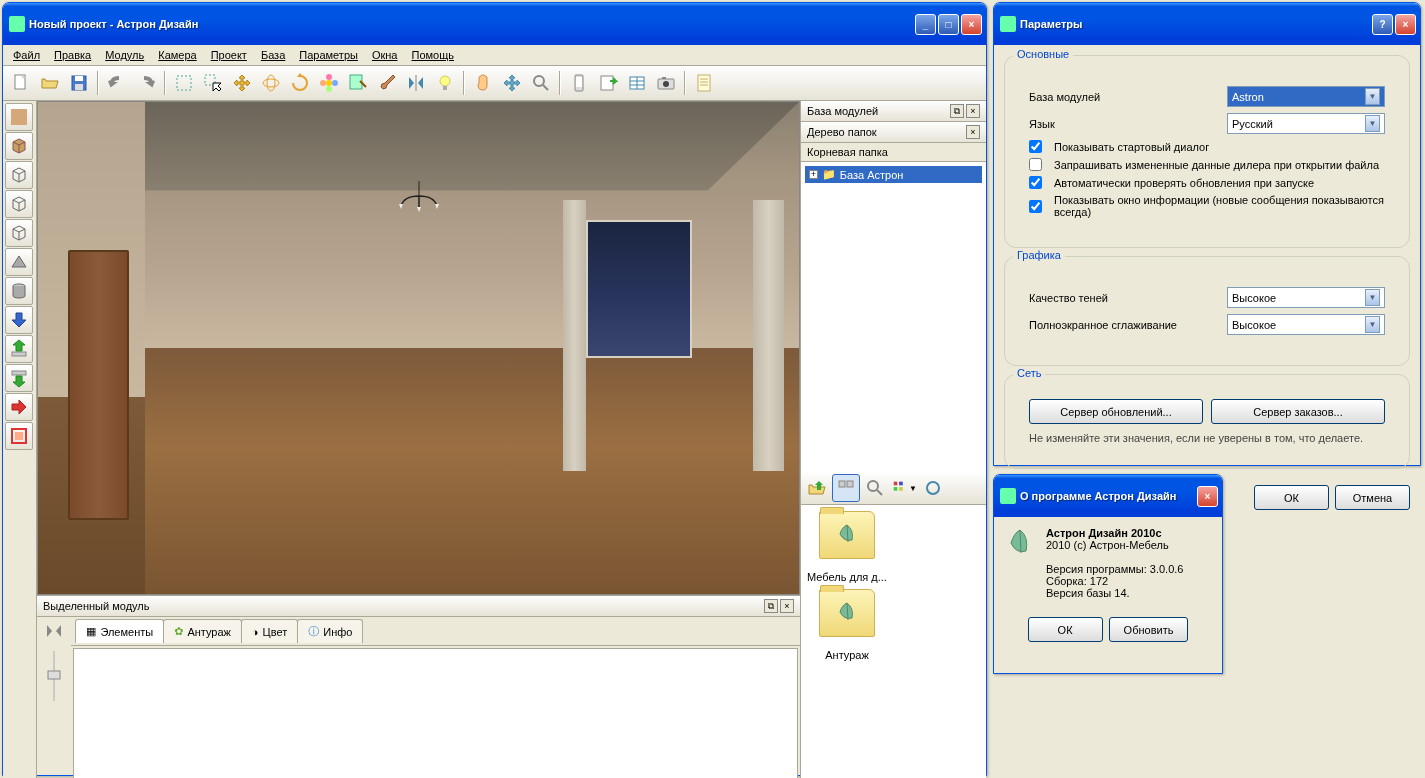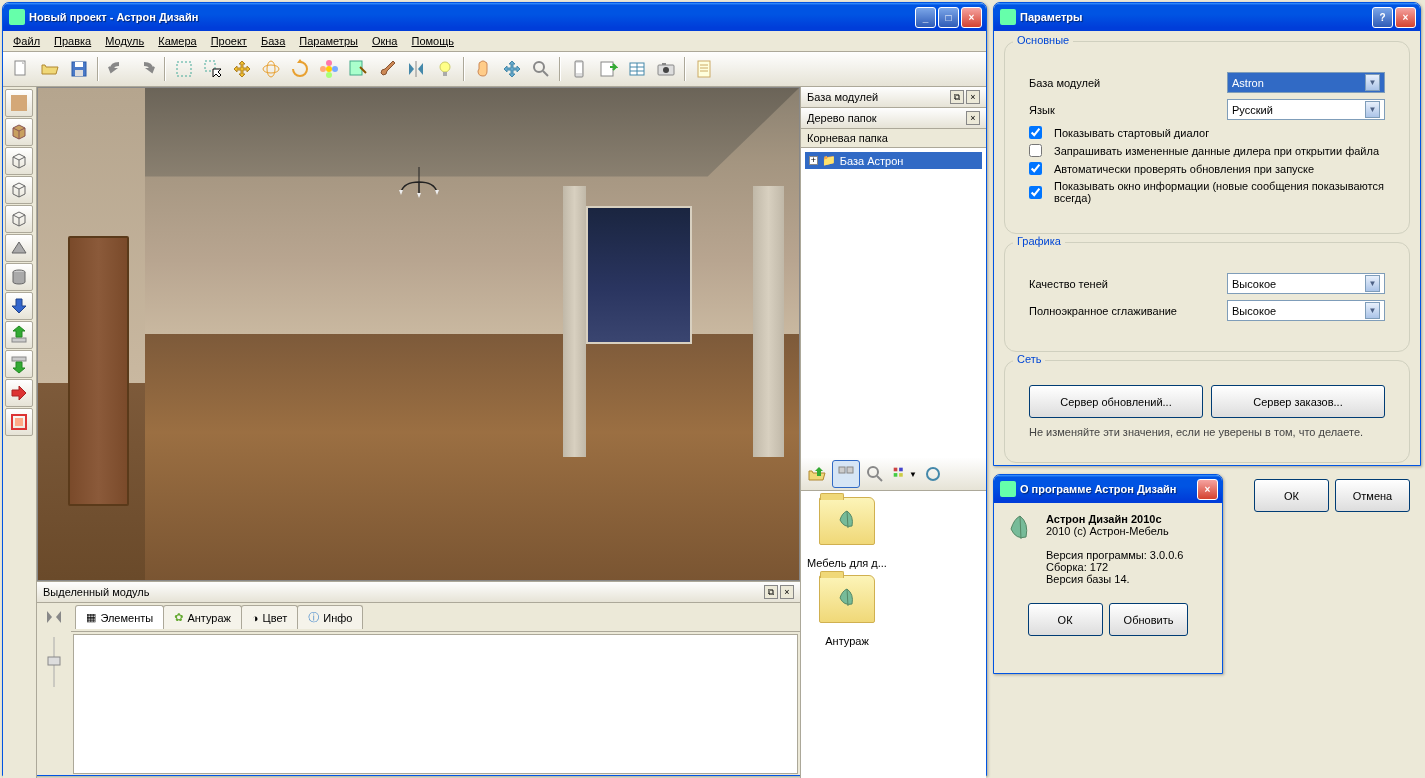--- a/index.html
+++ b/index.html
@@ -1,19 +1,19 @@
 <!DOCTYPE html>
 <html><head>
 <meta charset="utf-8">
 <style>
 * { box-sizing: border-box; margin: 0; padding: 0; font-family: Tahoma, sans-serif; font-size: 11px; }
 body { background: #ece9d8; width: 1425px; height: 778px; position: relative; overflow: hidden; }
 
 .window { position: absolute; border: 1px solid #0054e3; border-radius: 7px 7px 0 0; background: #ece9d8; box-shadow: 1px 1px 3px rgba(0,0,0,0.3); }
-.titlebar { background: linear-gradient(to bottom, #3b95ff 0%, #0054e3 8%, #0054e3 40%, #003dd9 88%, #003dd9 100%); height: 28px; border-radius: 6px 6px 0 0; display: flex; align-items: center; padding: 0 4px 0 6px; color: white; font-weight: bold; font-size: 12px; }
+.titlebar { background: linear-gradient(to bottom, #3b95ff 0%, #0054e3 8%, #0054e3 40%, #003dd9 88%, #003dd9 100%); height: 42px; border-radius: 6px 6px 0 0; display: flex; align-items: center; padding: 0 4px 0 6px; color: white; font-weight: bold; font-size: 12px; }
 .titlebar-icon { width: 16px; height: 16px; margin-right: 4px; background: #6fa; border-radius: 2px; display: inline-block; }
 .titlebar-text { flex: 1; text-shadow: 1px 1px 1px rgba(0,0,0,0.5); }
 .titlebar-btns { display: flex; gap: 2px; }
 .tbtn { width: 21px; height: 21px; border: 1px solid #fff; border-radius: 3px; background: linear-gradient(to bottom, #7ba6e8, #2f5bb7); color: white; font-weight: bold; display: flex; align-items: center; justify-content: center; cursor: pointer; font-size: 10px; }
 .tbtn.close { background: linear-gradient(to bottom, #f5a3a0, #d4422f); }
 
 .menubar { background: #ece9d8; padding: 2px 4px; display: flex; gap: 2px; border-bottom: 1px solid #aca899; }
 .menu-item { padding: 2px 6px; cursor: pointer; }
 .menu-item u { text-decoration: underline; }
 
@@ -56,21 +56,21 @@
 
 .groupbox { border: 1px solid #d0d0bf; border-radius: 12px; margin: 8px; padding: 24px; position: relative; }
 .groupbox-title { position: absolute; top: -8px; left: 8px; background: #ece9d8; padding: 0 4px; color: #0046d5; }
 .form-row { display: flex; align-items: center; margin: 6px 0; gap: 8px; }
 .form-label { width: 190px; }
 .combo { flex: 1; height: 21px; border: 1px solid #7f9db9; background: #fff; display: flex; align-items: center; padding: 0 4px; justify-content: space-between; }
 .combo.sel { background: #316ac5; color: #fff; }
 .combo-arrow { width: 15px; height: 17px; background: linear-gradient(to bottom,#e8f0fb,#abc4e8); border: 1px solid #7f9db9; display: flex; align-items: center; justify-content: center; font-size: 8px; color: #4d6185; }
 .checkbox-row { display: flex; align-items: center; gap: 12px; margin: 5px 0; }
 .checkbox-row input { width: 13px; height: 13px; }
-.btn { height: 33px; padding: 0 14px; border: 1px solid #003c74; border-radius: 3px; background: linear-gradient(to bottom,#fff,#eee 50%,#ddd); cursor: pointer; min-width: 75px; }
+.btn { height: 25px; padding: 0 14px; border: 1px solid #003c74; border-radius: 3px; background: linear-gradient(to bottom,#fff,#eee 50%,#ddd); cursor: pointer; min-width: 75px; }
 .btn-row { display: flex; gap: 6px; justify-content: flex-end; padding: 8px; }
 
 .about-body { padding: 10px; display: flex; gap: 10px; }
 .about-ico { width: 32px; height: 32px; flex-shrink: 0; }
 
 .ico-svg { width: 20px; height: 20px; }
 </style>
 </head>
 <body>
 

